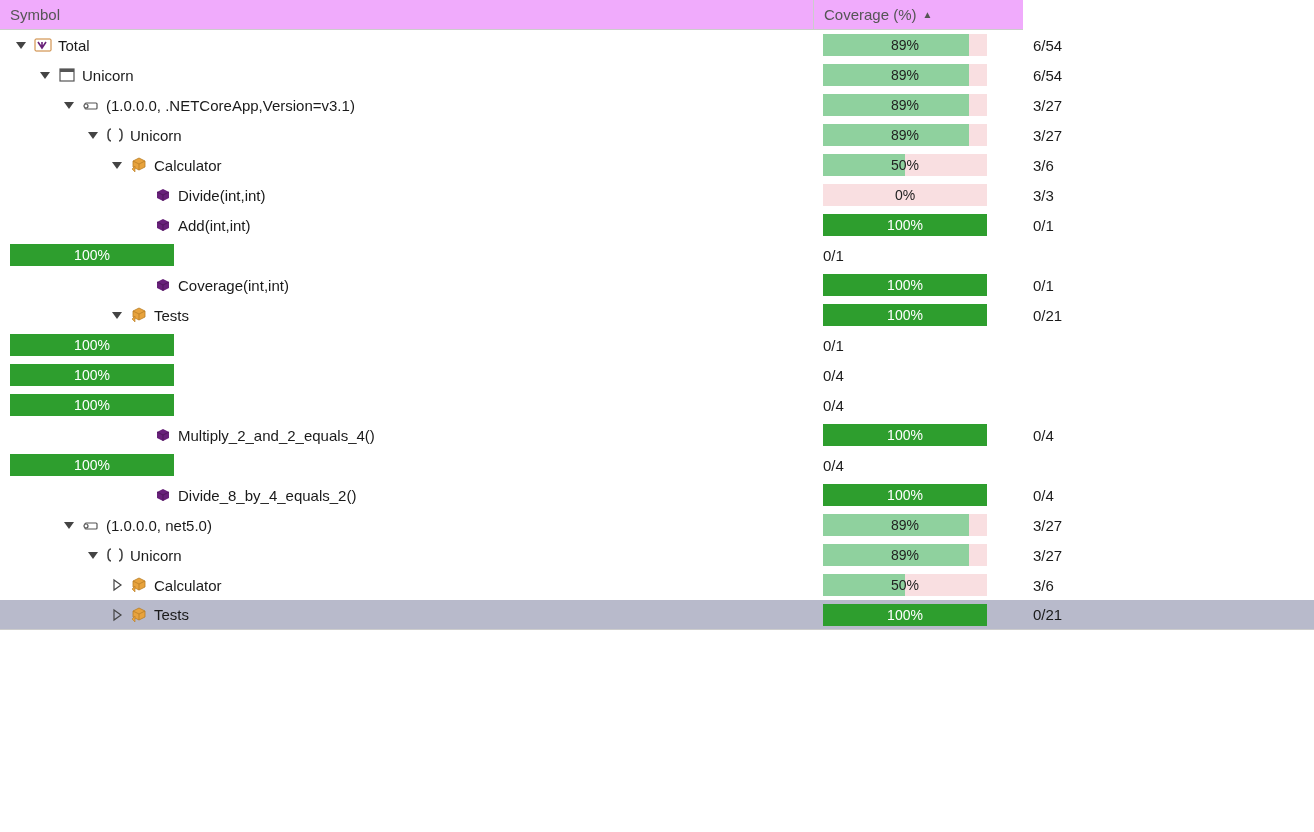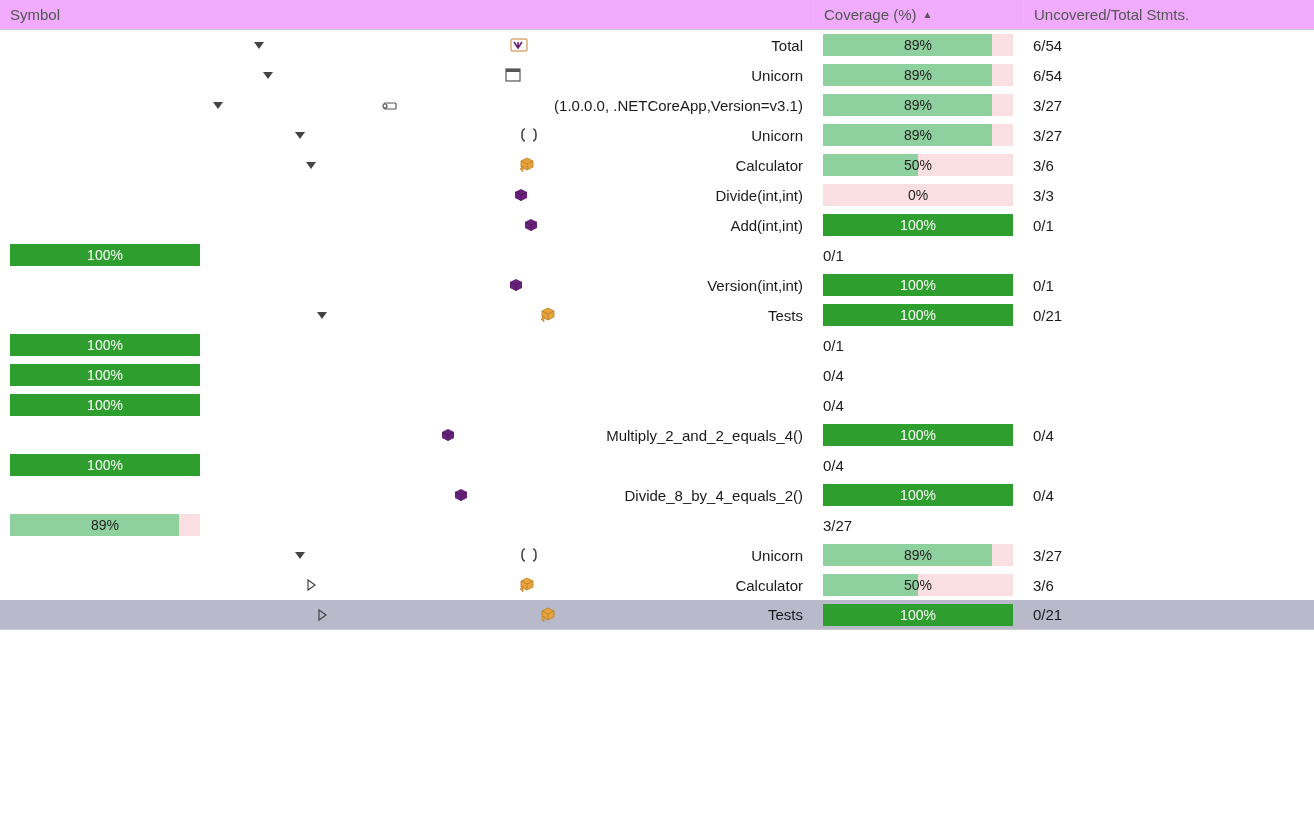--- a/index.html
+++ b/index.html
@@ -32,21 +32,20 @@
     background: #fff;
   }
   .row-cell.col-sep { padding-left: 10px; }
   .row.selected .row-cell { background: #b8bacb; }
   .row.last .row-cell { border-bottom: 1px solid #ccc; }
   .symbol-cell {
     display: flex;
     align-items: center;
     gap: 6px;
     padding-left: 8px;
-    justify-content: space-between;
   }
   .indent { flex: 0 0 auto; }
   .toggle {
     width: 14px;
     height: 14px;
     display: inline-flex;
     align-items: center;
     justify-content: center;
     cursor: pointer;
     color: #444;
@@ -55,21 +54,21 @@
   .icon {
     width: 18px;
     height: 18px;
     display: inline-flex;
     align-items: center;
     justify-content: center;
     flex: 0 0 auto;
   }
   .bar-wrap {
     position: relative;
-    width: 190px;
+    width: 164px;
     height: 22px;
     background: #f9dfe1;
     display: flex;
     align-items: center;
     justify-content: center;
   }
   .bar-fill {
     position: absolute;
     top: 0; left: 0; bottom: 0;
     background: #8fd19e;
@@ -91,23 +90,20 @@
 
 <div class="grid">
 
   <div class="header-cell">
     <span>Symbol</span>
   </div>
   <div class="header-cell col-sep">
     <span>Coverage (%)</span>
     <span class="sort-arrow">▲</span>
   </div>
-  <div class="header-cell col-sep">
-    <span>Uncovered/Total Stmts.</span>
-  </div>
 </div>
 
 <div id="rows-container">
     <div class="grid row">
       <div class="row-cell symbol-cell">
         <span class="indent" style="width: 0px;"></span>
         <span class="toggle">
           <svg width="14" height="14" viewBox="0 0 14 14">
             <use href="#i-expanded"></use>
           </svg>
@@ -284,21 +280,21 @@
     </div>
     <div class="grid row">
       <div class="row-cell symbol-cell">
         <span class="indent" style="width: 120px;"></span>
         <span class="toggle blank"></span>
         <span class="icon">
           <svg width="18" height="18" viewBox="0 0 18 18">
             <use href="#i-method"></use>
           </svg>
         </span>
-        <span>Version(int,int)</span>
+        <span>Coverage(int,int)</span>
       </div>
       <div class="row-cell col-sep">
         <div class="bar-wrap">
           <div class="bar-fill full" style="width: 100%;"></div>
           <span class="bar-text" style="color: rgb(255, 255, 255);">100%</span>
         </div>
       </div>
       <div class="row-cell col-sep">
         <span>0/1</span>
       </div>
@@ -408,20 +404,34 @@
         <div class="bar-wrap">
           <div class="bar-fill full" style="width: 100%;"></div>
           <span class="bar-text" style="color: rgb(255, 255, 255);">100%</span>
         </div>
       </div>
       <div class="row-cell col-sep">
         <span>0/4</span>
       </div>
     </div>
     <div class="grid row">
+      <div class="row-cell symbol-cell">
+        <span class="indent" style="width: 48px;"></span>
+        <span class="toggle">
+          <svg width="14" height="14" viewBox="0 0 14 14">
+            <use href="#i-expanded"></use>
+          </svg>
+        </span>
+        <span class="icon">
+          <svg width="18" height="18" viewBox="0 0 18 18">
+            <use href="#i-assembly"></use>
+          </svg>
+        </span>
+        <span>(1.0.0.0, net5.0)</span>
+      </div>
       <div class="row-cell col-sep">
         <div class="bar-wrap">
           <div class="bar-fill" style="width: 89%;"></div>
           <span class="bar-text">89%</span>
         </div>
       </div>
       <div class="row-cell col-sep">
         <span>3/27</span>
       </div>
     </div>

